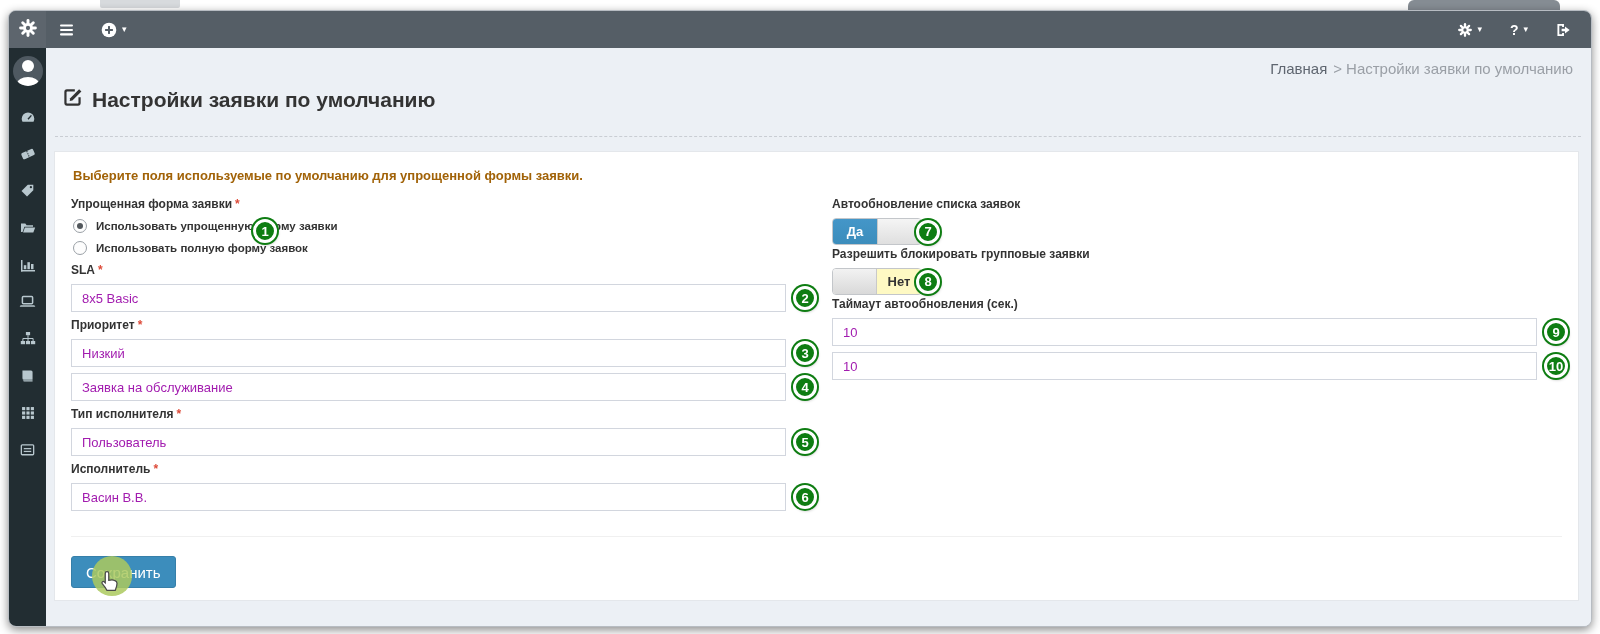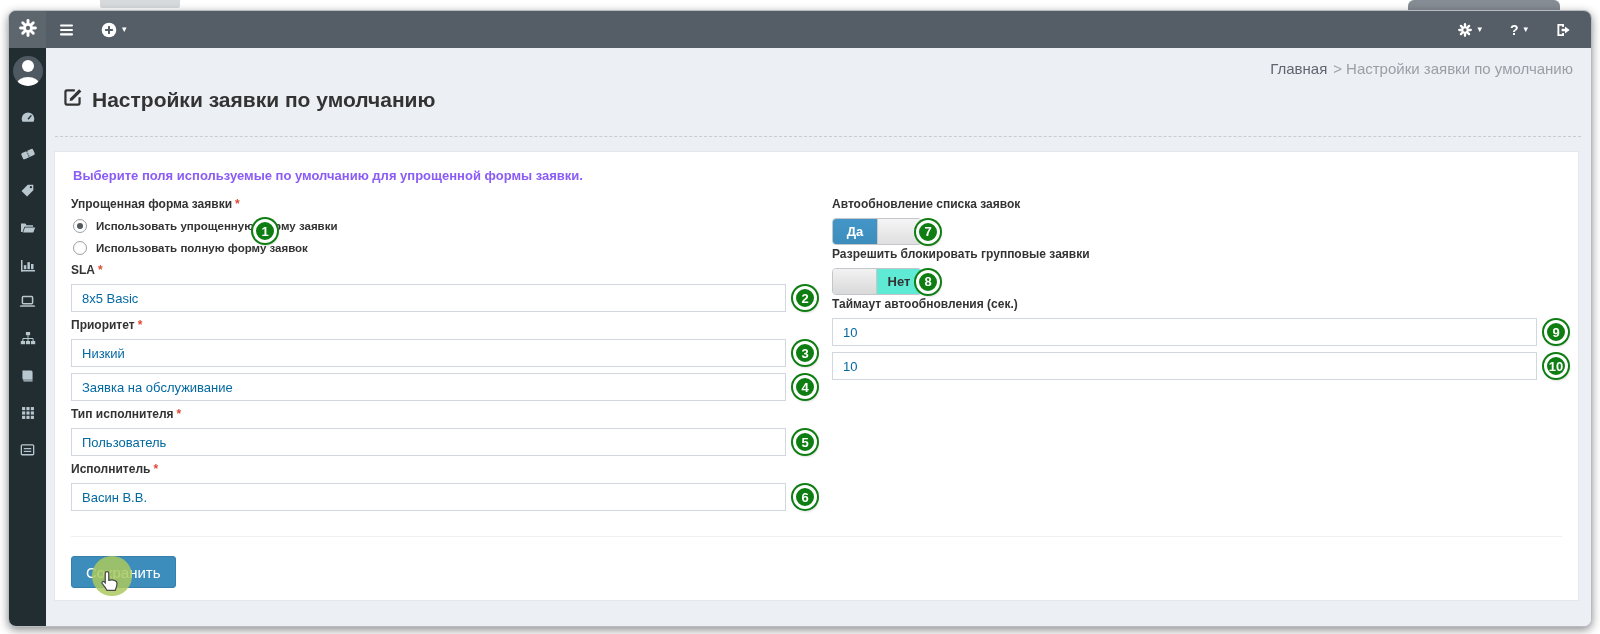--- a/index.html
+++ b/index.html
@@ -42,29 +42,29 @@
   
   .content { flex:1; position:relative; background:#ecf0f5; min-width:0; }
   .breadcrumb { position:absolute; top:12px; right:18px; font-size:15px; color:#9a9fa6; }
   .breadcrumb .home { color:#5f6670; cursor:pointer; margin-right:6px; }
   .breadcrumb .sep { margin-right:4px; }
   .page-title { margin:39px 0 0 16px; font-size:21px; font-weight:700; color:#333; display:flex; align-items:center; gap:9px; }
   .dashed-divider { margin:23px 10px 0 9px; border-top:1px dashed #c9cdd3; height:0; }
 
   .panel { position:relative; margin:14px 12px 0 8px; height:450px; background:#fff;
     border:1px solid #e4e7eb; padding:14px 16px; }
-  .intro { font-size:13px; font-weight:700; color:#8b5cf6; margin:2px 0 14px 2px; }
+  .intro { font-size:13px; font-weight:700; color:#a16207; margin:2px 0 14px 2px; }
   .grid { display:grid; grid-template-columns:715px 705px; column-gap:46px; }
 
   .field { position:relative; margin-bottom:6px; }
   .field-label { display:block; font-size:12px; font-weight:700; color:#333; margin-bottom:6px; line-height:15px; }
   .req { color:#dd4b39; margin-left:3px; }
   .input-wrap { position:relative; }
   .text-input { width:100%; height:28px; border:1px solid #d2d6de; border-radius:0; background:#fff;
-    padding:0 10px; font-size:13px; color:#0369a1; font-family:"Liberation Sans", sans-serif; }
+    padding:0 10px; font-size:13px; color:#a21caf; font-family:"Liberation Sans", sans-serif; }
 
   
   .radio-field { margin-bottom:8px; }
   .radio-row { display:flex; align-items:center; gap:9px; margin:7px 0 8px 2px; cursor:pointer; }
   .radio-circle { width:14px; height:14px; border-radius:50%; border:1px solid #9aa0a6; background:#fdfdfd; position:relative; flex-shrink:0; }
   .radio-circle.checked::after { content:""; position:absolute; left:3px; top:3px; right:3px; bottom:3px; border-radius:50%; background:#52575c; }
   .radio-label { font-size:11.5px; font-weight:700; color:#333; }
 
   
   .badge { position:absolute; width:24px; height:24px; border-radius:50%; background:#0e7d12;
@@ -76,21 +76,21 @@
 
   
   .toggle-row { position:relative; margin-bottom:0; }
   .toggle-wrap { position:relative; width:90px; margin-bottom:2px; }
   .toggle { width:90px; height:27px; border:1px solid #c3c6ca; border-radius:4px; overflow:hidden;
     display:flex; cursor:pointer; background:#fff; }
   .toggle-half { flex:1; display:flex; align-items:center; justify-content:center; font-size:13px; font-weight:700; }
   .toggle-on  .half-left  { background:linear-gradient(#4496c8,#3c8dbc); color:#fff; }
   .toggle-on  .half-right { background:linear-gradient(#f5f5f5,#dfdfdf); box-shadow:inset 1px 0 0 #c9c9c9; }
   .toggle-off .half-left  { background:linear-gradient(#f2f2f2,#d9d9d9); box-shadow:inset -1px 0 0 #c9c9c9; }
-  .toggle-off .half-right { background:#5eead4; color:#333; }
+  .toggle-off .half-right { background:#fef9c3; color:#333; }
 
   
   .panel-footer { position:absolute; left:16px; right:16px; top:384px; border-top:1px solid #f0f0f0; padding-top:19px; }
   .save-btn { position:relative; background:#3c8dbc; border:1px solid #367fa9; border-radius:3px;
     color:#fff; font-size:15px; font-family:"Liberation Sans", sans-serif; padding:0 14px; height:32px; cursor:pointer; }
   .click-highlight { position:absolute; left:20px; top:-1px; width:40px; height:40px; border-radius:50%;
     background:rgba(172,201,94,.85); pointer-events:none; z-index:6; }
   .cursor-icon { position:absolute; left:28px; top:13px; z-index:7; pointer-events:none; }
 </style>
 </head>

